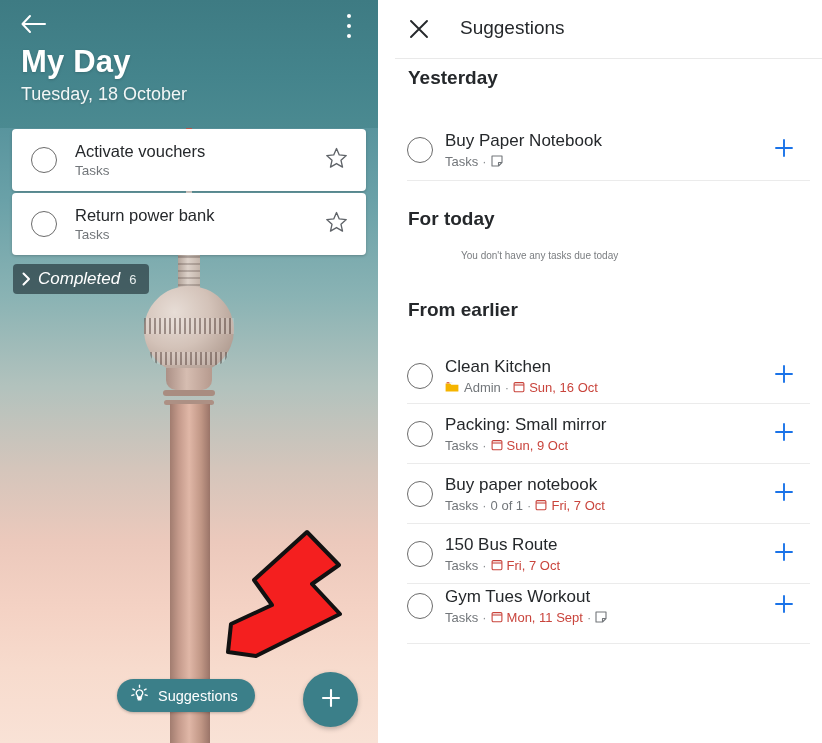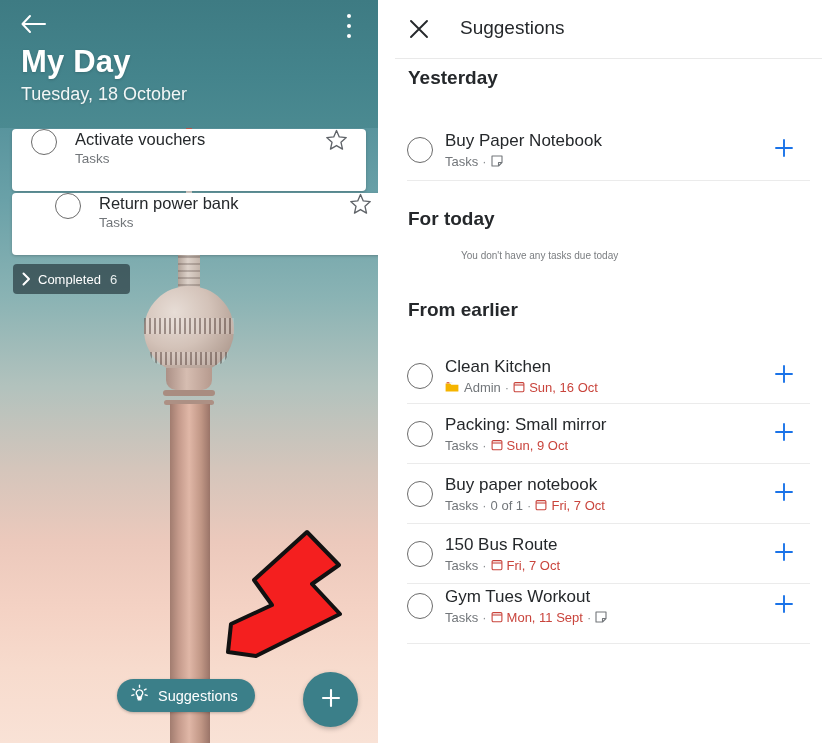--- a/index.html
+++ b/index.html
@@ -121,40 +121,40 @@
     position:absolute;left:21px;top:84px;
     color:#f2f6f6;font-size:18px;font-weight:normal;
     text-shadow:0 1px 3px rgba(0,0,0,.18);
   }
 
   
   .card{
     position:absolute;left:12px;width:354px;height:62px;
     background:#ffffff;border-radius:4px;
     box-shadow:0 1px 3px rgba(0,0,0,.22);
-    display:flex;align-items:flex-start;
+    display:flex;align-items:center;
   }
   #card-0{top:129px;}
-  #card-1{top:193px;padding-left:24px;}
+  #card-1{top:193px;}
   .card-check{
     width:24px;height:24px;border:1.6px solid #6b6b6b;border-radius:50%;
     margin-left:19px;flex:0 0 auto;cursor:pointer;
   }
   .card-text{margin-left:18px;flex:1 1 auto;overflow:hidden;}
   .card-title{font-size:16.5px;color:#25282b;line-height:20px;}
   .card-sub{font-size:13.5px;color:#72767a;line-height:18px;margin-top:1px;}
   .card-star{margin-right:18px;flex:0 0 auto;cursor:pointer;}
 
   .completed-chip{
     position:absolute;left:13px;top:264px;height:30px;
     background:rgba(41,61,66,.72);border-radius:4px;
     display:flex;align-items:center;padding:0 13px 0 9px;cursor:pointer;
   }
   .chip-chev{margin-right:7px;display:flex;}
-  .chip-label{color:#ffffff;font-size:13px;}
+  .chip-label{color:#ffffff;font-size:17px;font-style:italic;}
   .chip-count{color:#e8eeee;font-size:13px;margin-left:9px;}
 
   
   .red-arrow{position:absolute;left:218px;top:528px;}
 
   
   .sugg-pill{
     position:absolute;left:117px;top:679px;height:33px;
     background:#3b7f89;border-radius:17px;
     display:flex;align-items:center;padding:0 17px 0 13px;cursor:pointer;

